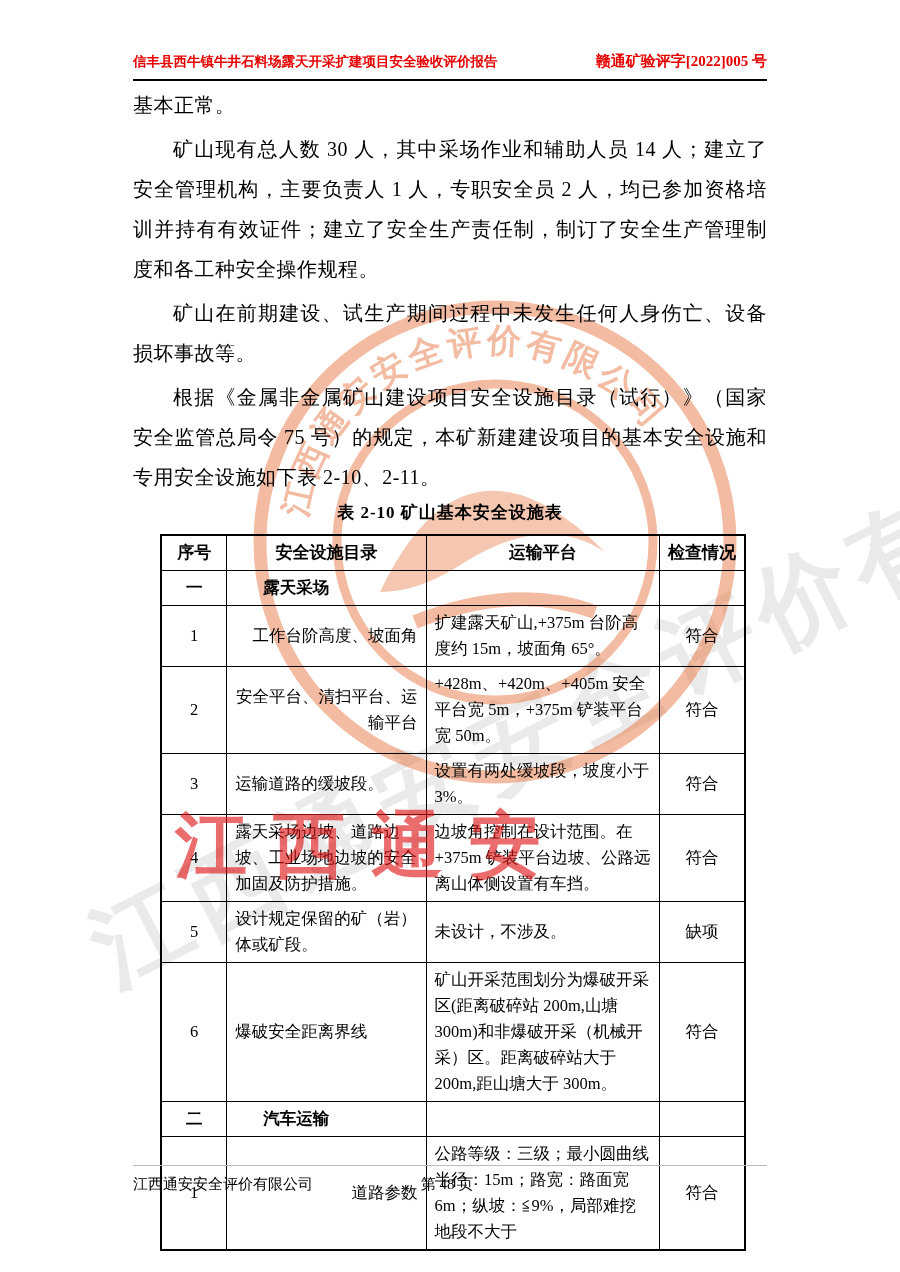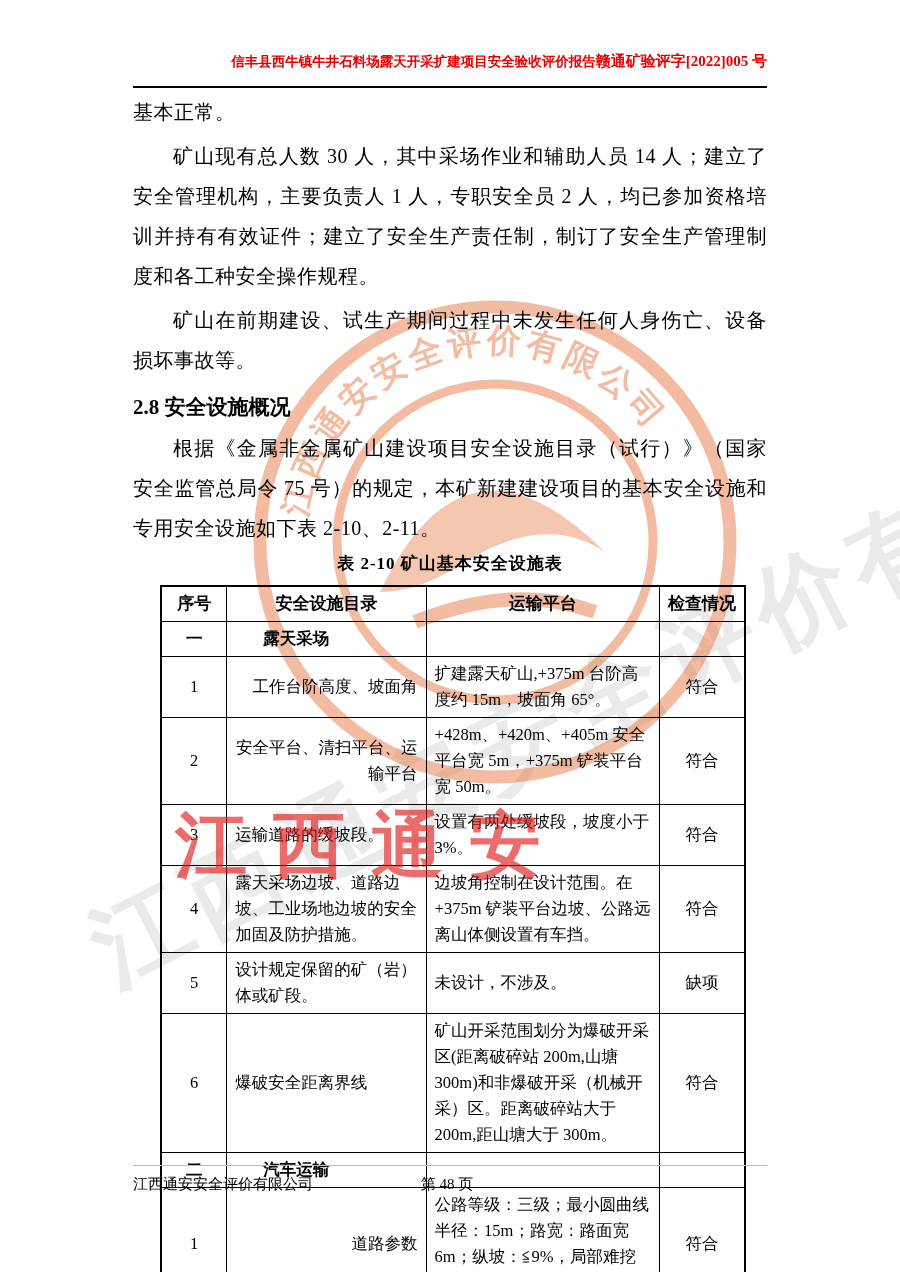--- a/index.html
+++ b/index.html
@@ -21,22 +21,22 @@
   .wm-seal { position:absolute; left:215px; top:262px; opacity:0.5; }
   .wm-red {
     position:absolute; left:175px; top:798px;
     font-size:72px; font-weight:bold; letter-spacing:26px;
     color:rgba(222,18,18,0.62); white-space:nowrap;
     font-family:"Liberation Sans","DejaVu Sans",sans-serif;
   }
   
   .content { position:relative; z-index:2; padding:52px 133px 0 133px; }
   .doc-header {
-    display:flex; justify-content:flex-end; align-items:flex-end;
-    color:#e60000; font-weight:bold; padding-bottom:15px;
+    display:flex; justify-content:space-between; align-items:flex-end;
+    color:#e60000; font-weight:bold; padding-bottom:8px;
     border-bottom:2px solid #000;
   }
   .doc-header .hl { font-size:13.5px; }
   .doc-header .hr { font-size:15px; }
   .para { font-size:20px; line-height:40px; text-align:justify; letter-spacing:0.5px; margin-top:4px; }
   .indent { text-indent:2em; }
   .section-heading { font-size:21px; font-weight:bold; margin-top:10px; line-height:34px; }
   .table-caption { text-align:center; font-weight:bold; font-size:17px; margin-top:4px; letter-spacing:1px; }
   table.safety {
     border-collapse:collapse; width:586px; margin:10px 0 0 27px;
@@ -84,21 +84,20 @@
 
     <div class="doc-header">
       <span class="hl">信丰县西牛镇牛井石料场露天开采扩建项目安全验收评价报告</span>
       <span class="hr">赣通矿验评字[2022]005 号</span>
     </div>
 
     <p class="para">基本正常。</p>
     <p class="para indent">矿山现有总人数 30 人，其中采场作业和辅助人员 14 人；建立了安全管理机构，主要负责人 1 人，专职安全员 2 人，均已参加资格培训并持有有效证件；建立了安全生产责任制，制订了安全生产管理制度和各工种安全操作规程。</p>
     <p class="para indent">矿山在前期建设、试生产期间过程中未发生任何人身伤亡、设备损坏事故等。</p>
 
-    <h2 class="section-heading">2.8 安全设施概况</h2>
 
     <p class="para indent">根据《金属非金属矿山建设项目安全设施目录（试行）》（国家安全监管总局令 75 号）的规定，本矿新建建设项目的基本安全设施和专用安全设施如下表 2-10、2-11。</p>
 
     <div class="table-caption">表 2-10 矿山基本安全设施表</div>
 
     <table class="safety">
       <thead>
         <tr>
           <th>序号</th>
           <th>安全设施目录</th>

